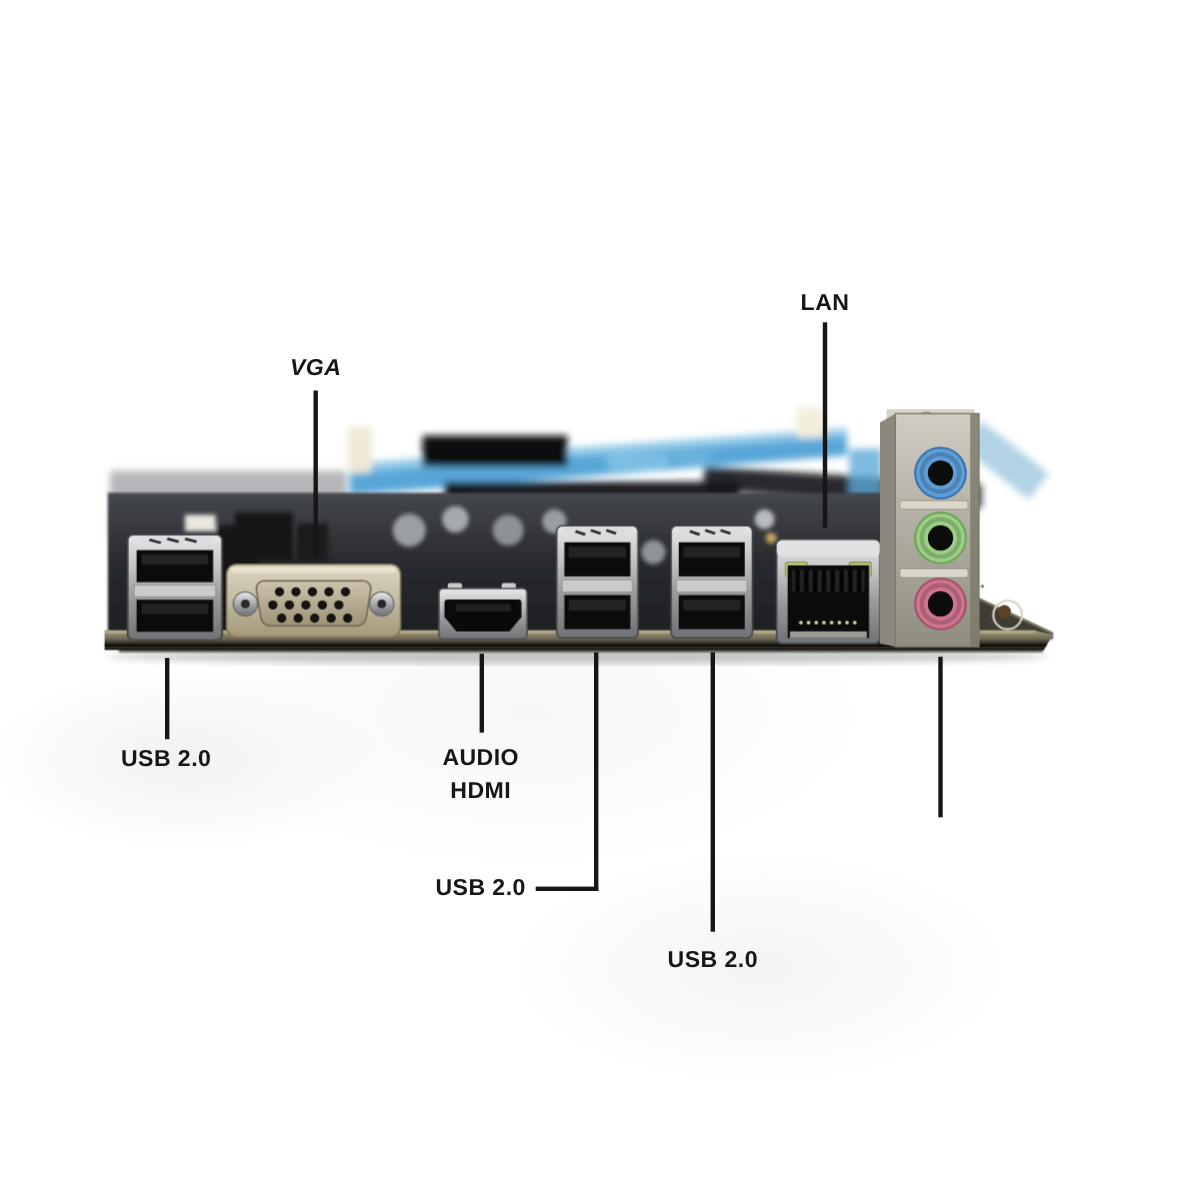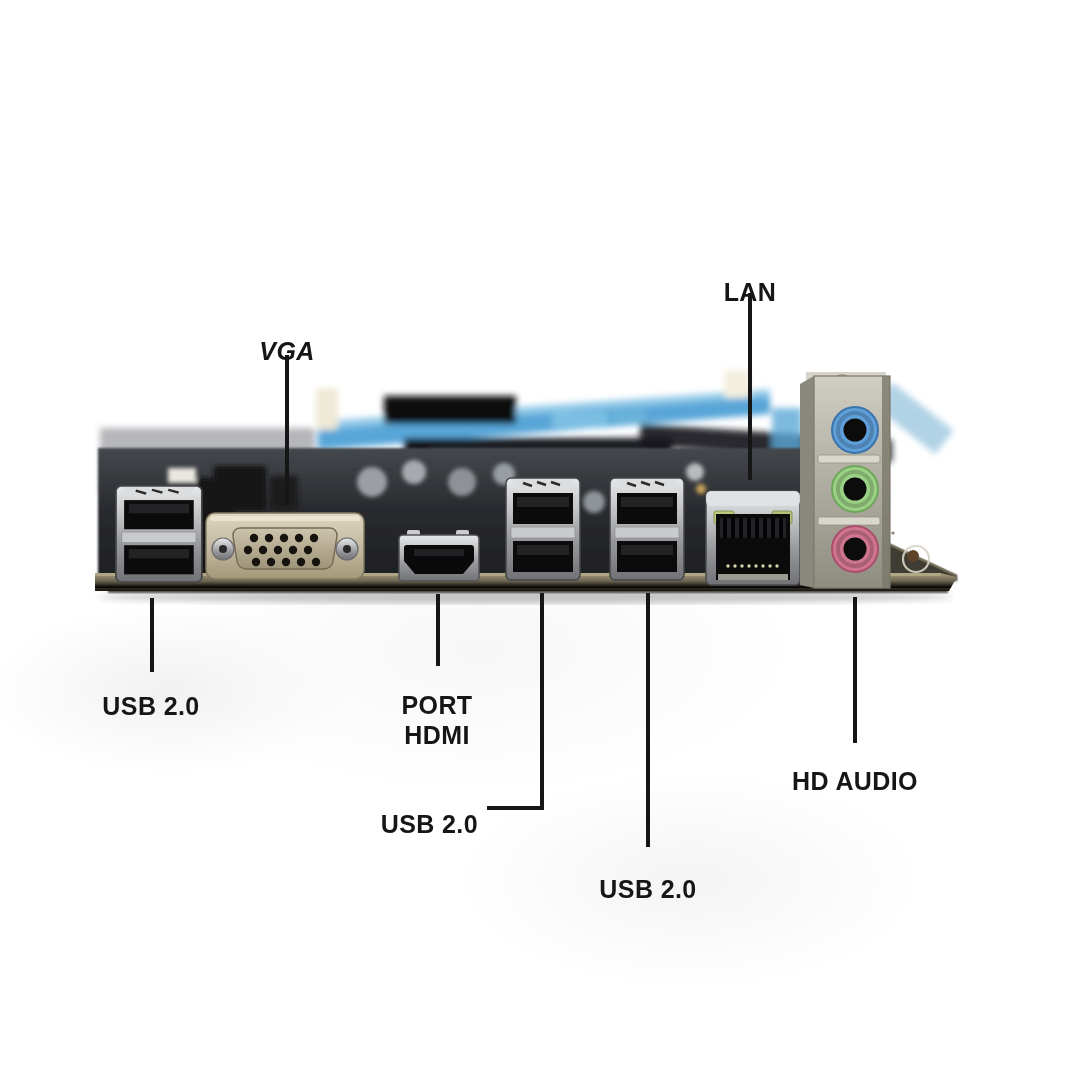--- a/index.html
+++ b/index.html
@@ -11,22 +11,22 @@
       radial-gradient(260px 120px at 170px 690px, #f1f1f1 0%, rgba(241,241,241,0) 70%),
       radial-gradient(320px 150px at 690px 880px, #f4f4f4 0%, rgba(244,244,244,0) 72%),
       #ffffff;
   }
   .board-svg{position:absolute;left:0;top:0;}
   .vline,.hline{position:absolute;background:#161616;}
   .vline{width:4px;}
   .hline{height:4px;}
   .label{
     position:absolute;color:#161616;
-    font-size:25px;font-weight:600;letter-spacing:.4px;
-    line-height:30px;white-space:nowrap;margin-top:16px;
+    font-size:21px;font-weight:600;letter-spacing:.4px;
+    line-height:30px;white-space:nowrap;
   }
   .center{transform:translateX(-50%);text-align:center;}
   .right{text-align:right;}
 </style>
 </head>
 <body>
 
 <div class="stage">
 
   <svg class="board-svg" width="1080" height="1080" viewBox="0 0 1080 1080">
@@ -248,36 +248,35 @@
   </div>
 
   <div>
     <div class="vline" style="left:150px;top:598px;height:74px;"></div>
     <div class="label center" style="left:151px;top:675px;">USB 2.0</div>
   </div>
 
   <div>
     <div class="vline" style="left:436px;top:594px;height:72px;"></div>
     <div class="label center" style="left:437px;top:674px;">
-      <span style="display:block;">PORT</span>
+      <span style="display:block;">AUDIO</span>
       <span style="display:block;">HDMI</span>
     </div>
   </div>
 
   <div>
     <div class="vline" style="left:540px;top:593px;height:217px;"></div>
     <div class="hline" style="left:487px;top:806px;width:57px;"></div>
     <div class="label right" style="right:602px;top:793px;">USB 2.0</div>
   </div>
 
   <div>
     <div class="vline" style="left:646px;top:593px;height:254px;"></div>
     <div class="label center" style="left:648px;top:858px;">USB 2.0</div>
   </div>
 
   <div>
     <div class="vline" style="left:853px;top:597px;height:146px;"></div>
     <div class="label center" style="left:855px;top:750px;">
-      <span style="display:block;">HD AUDIO</span>
     </div>
   </div>
 
 </div>
 
 </body></html>

